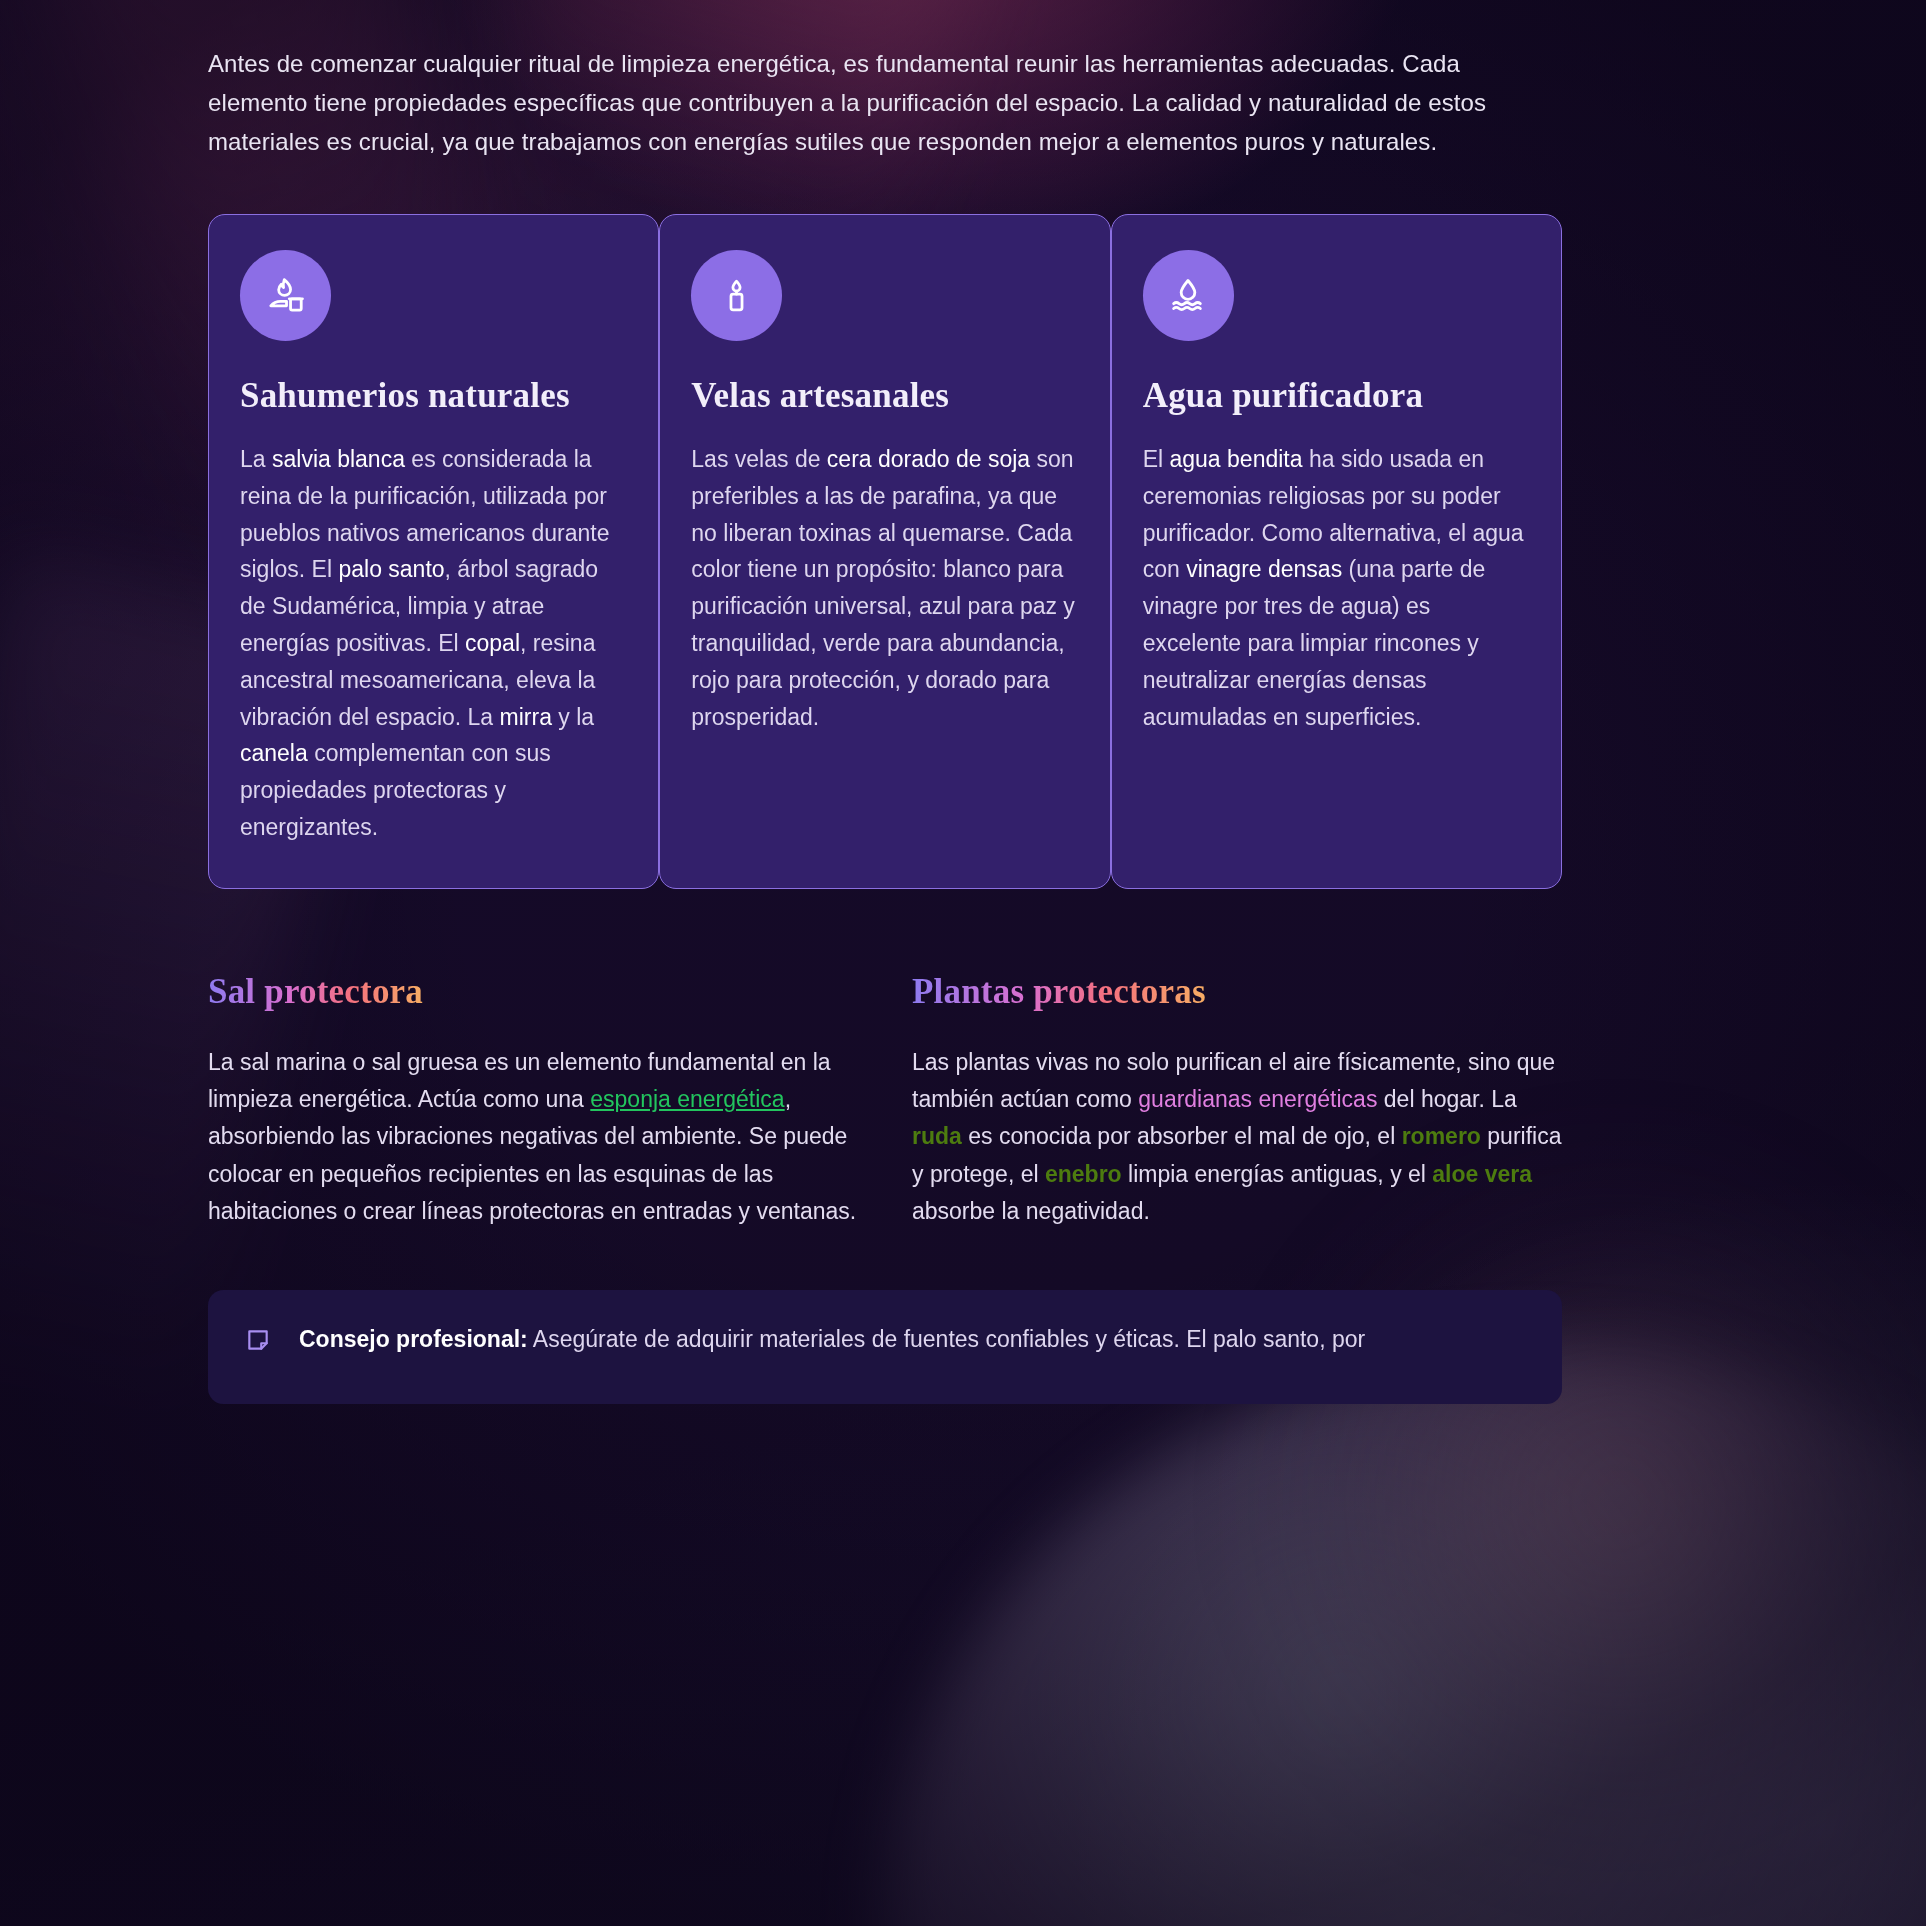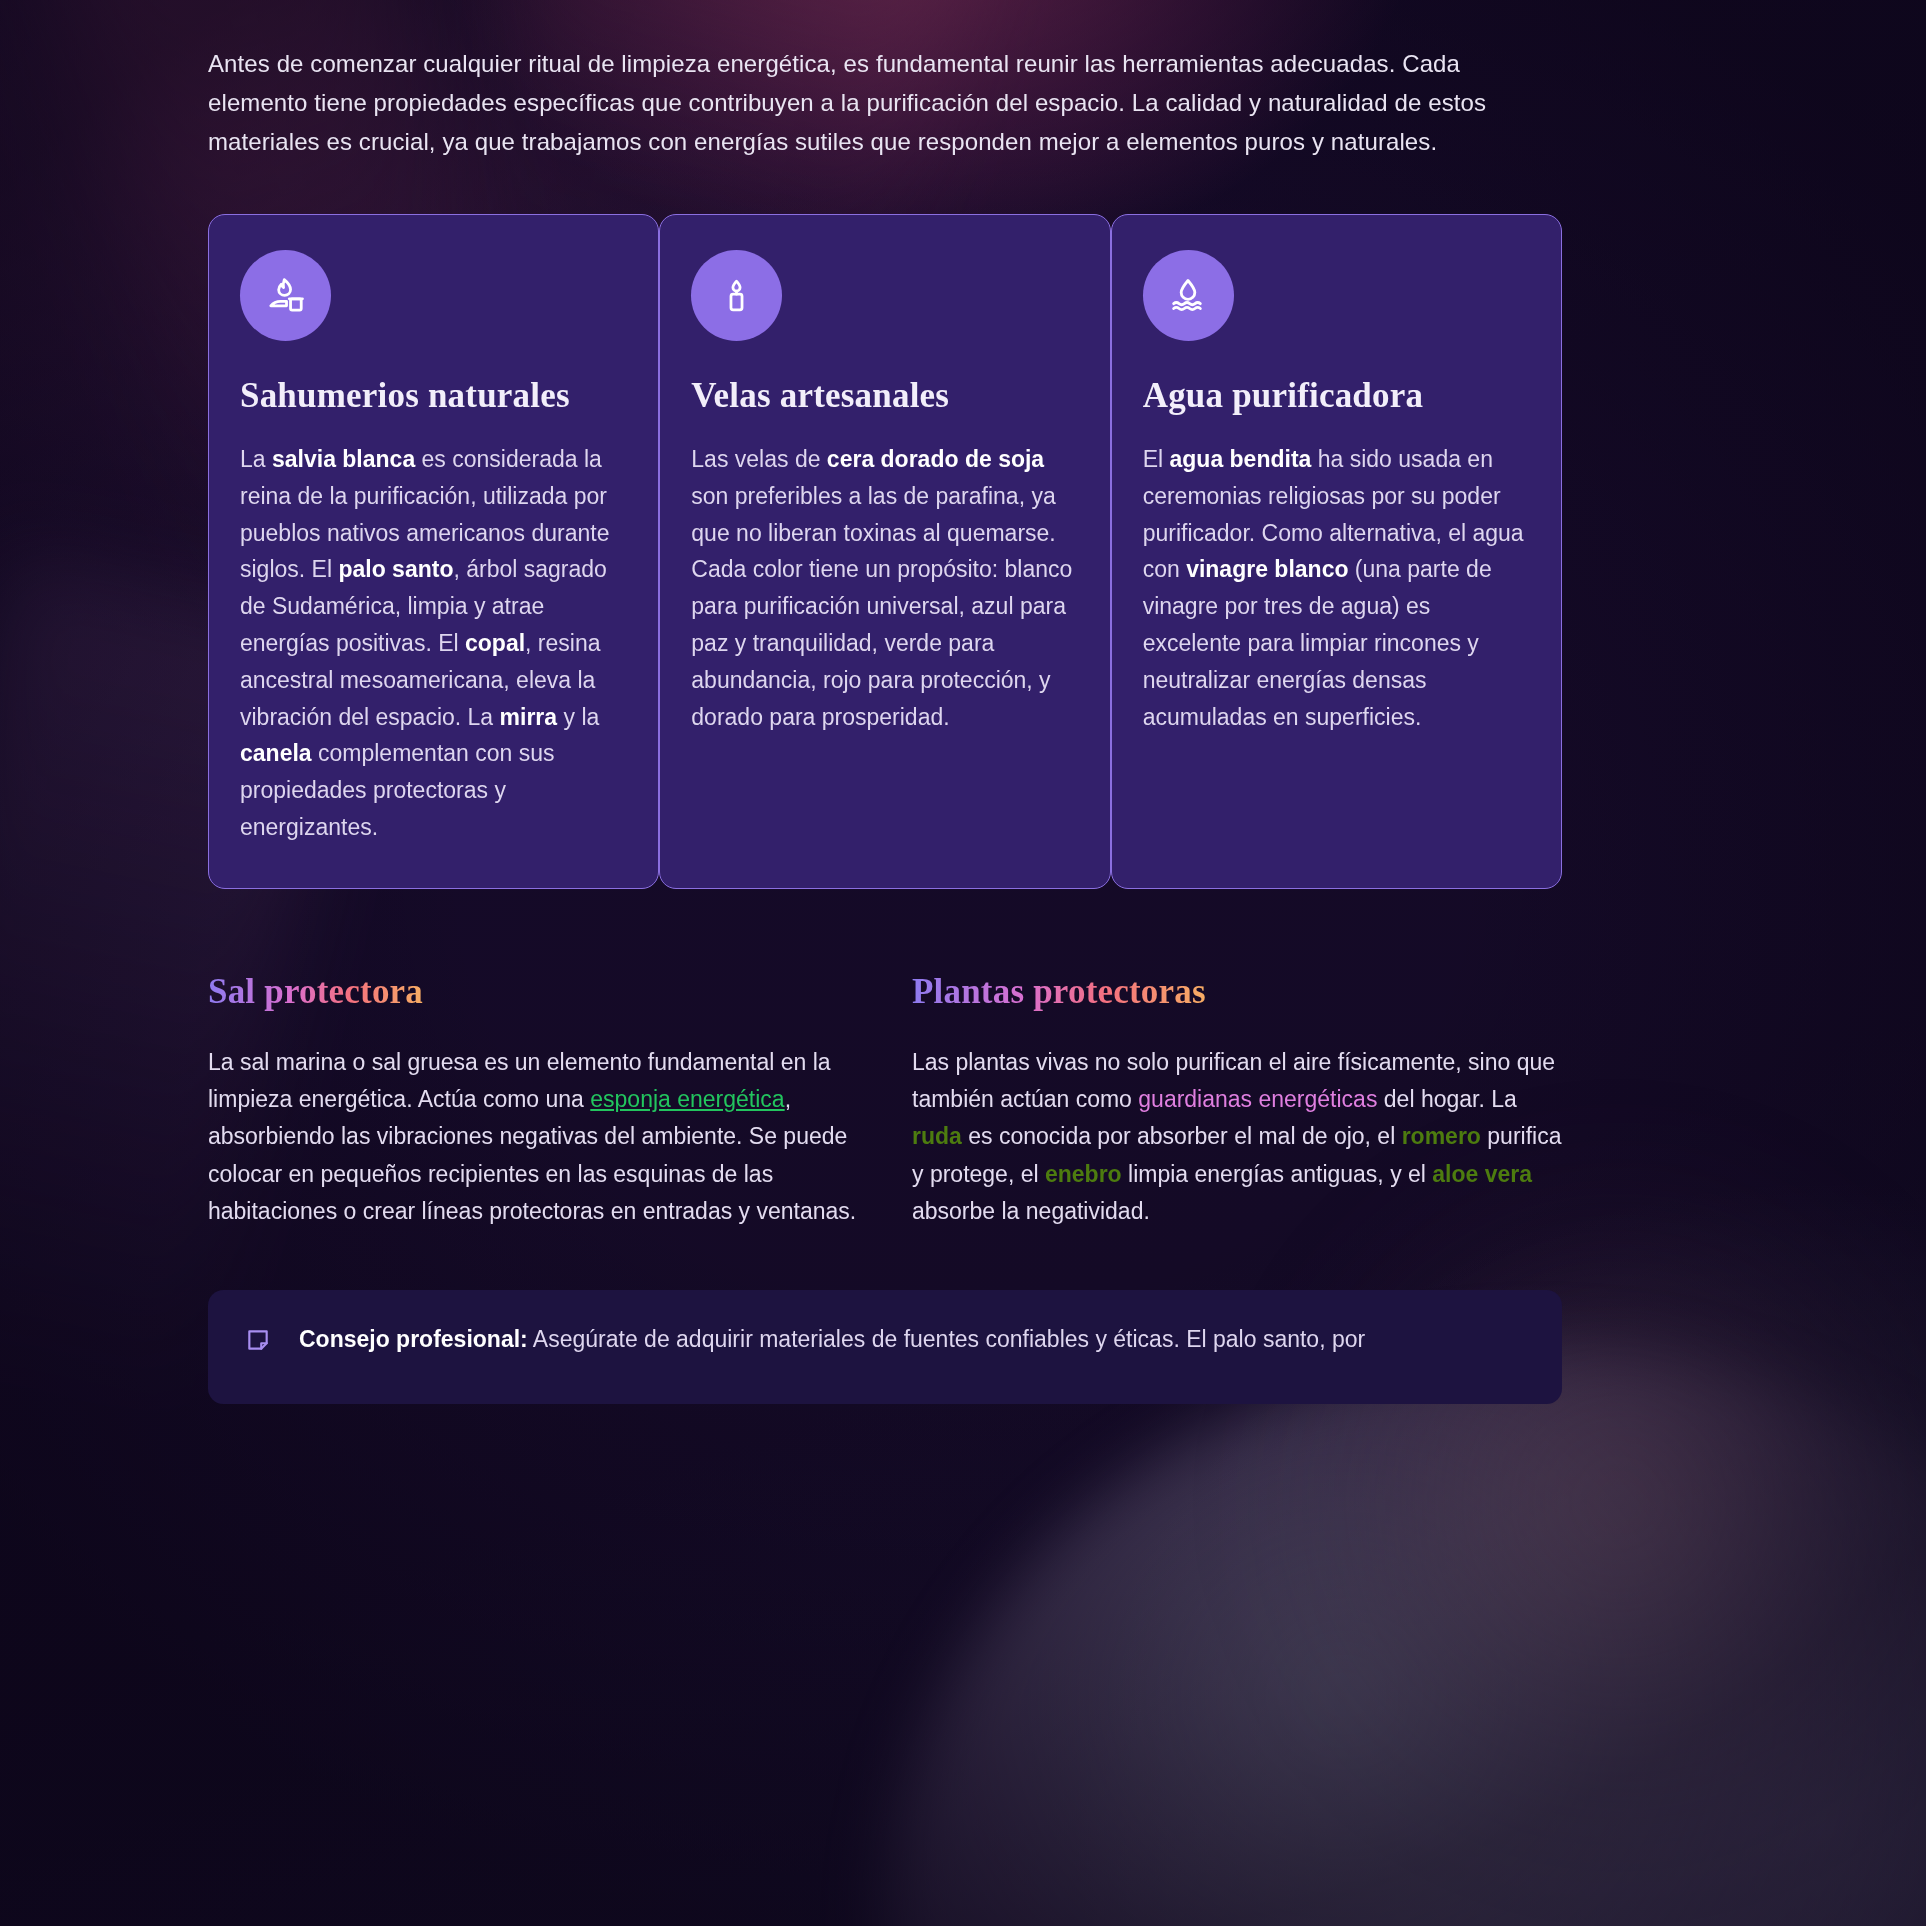--- a/index.html
+++ b/index.html
@@ -129,21 +129,21 @@
     color: #f2eefa;
     margin-bottom: 25.4px;
     letter-spacing: 0.2px;
   }
 
   .card-body {
     font-size: 23px;
     line-height: 1.6;
     color: #ded6ef;
   }
-  .card-body b { color: #ffffff; font-weight: 700; }
+  .card-body b { color: #ffffff; font-weight: 400; }
 
   
   #dual-section {
     display: grid;
     grid-template-columns: 1fr 1fr;
     gap: 54px;
     margin-top: 83px;
   }
 
   .section-heading {
@@ -252,21 +252,21 @@
       </div>
       <div class="card">
         <div class="card-icon-circle">
           <svg width="40" height="40" viewBox="0 0 24 24" fill="none" stroke="#ffffff" stroke-width="1.7" stroke-linecap="round" stroke-linejoin="round">
             <path d="M12 3.3c2.6 3.1 4.1 5.3 4.1 7.2a4.1 4.1 0 0 1-8.2 0c0-1.9 1.5-4.1 4.1-7.2z"></path>
             <path d="M3.4 17.2c1.1-.9 2.1-.9 3.2 0s2.1.9 3.2 0 2.1-.9 3.2 0 2.1.9 3.2 0 2.1-.9 3.2 0"></path>
             <path d="M3.4 20.1c1.1-.9 2.1-.9 3.2 0s2.1.9 3.2 0 2.1-.9 3.2 0 2.1.9 3.2 0 2.1-.9 3.2 0"></path>
           </svg>
         </div>
         <h3 class="card-title">Agua purificadora</h3>
-        <p class="card-body"><span>El </span><b>agua bendita</b><span> ha sido usada en ceremonias religiosas por su poder purificador. Como alternativa, el agua con </span><b>vinagre blanco</b><span> (una parte de vinagre por tres de agua) es excelente para limpiar rincones y neutralizar energías densas acumuladas en superficies.</span></p>
+        <p class="card-body"><span>El </span><b>agua bendita</b><span> ha sido usada en ceremonias religiosas por su poder purificador. Como alternativa, el agua con </span><b>vinagre densas</b><span> (una parte de vinagre por tres de agua) es excelente para limpiar rincones y neutralizar energías densas acumuladas en superficies.</span></p>
       </div>
     </div>
 
   <div id="dual-section">
 
     <div>
       <h2 class="section-heading">Sal protectora</h2>
       <p class="section-body" id="salt-body"><span>La sal marina o sal gruesa es un elemento fundamental en la limpieza energética. Actúa como una </span><span class="hl-violet">esponja energética</span><span>, absorbiendo las vibraciones negativas del ambiente. Se puede colocar en pequeños recipientes en las esquinas de las habitaciones o crear líneas protectoras en entradas y ventanas.</span></p>
     </div>
 

